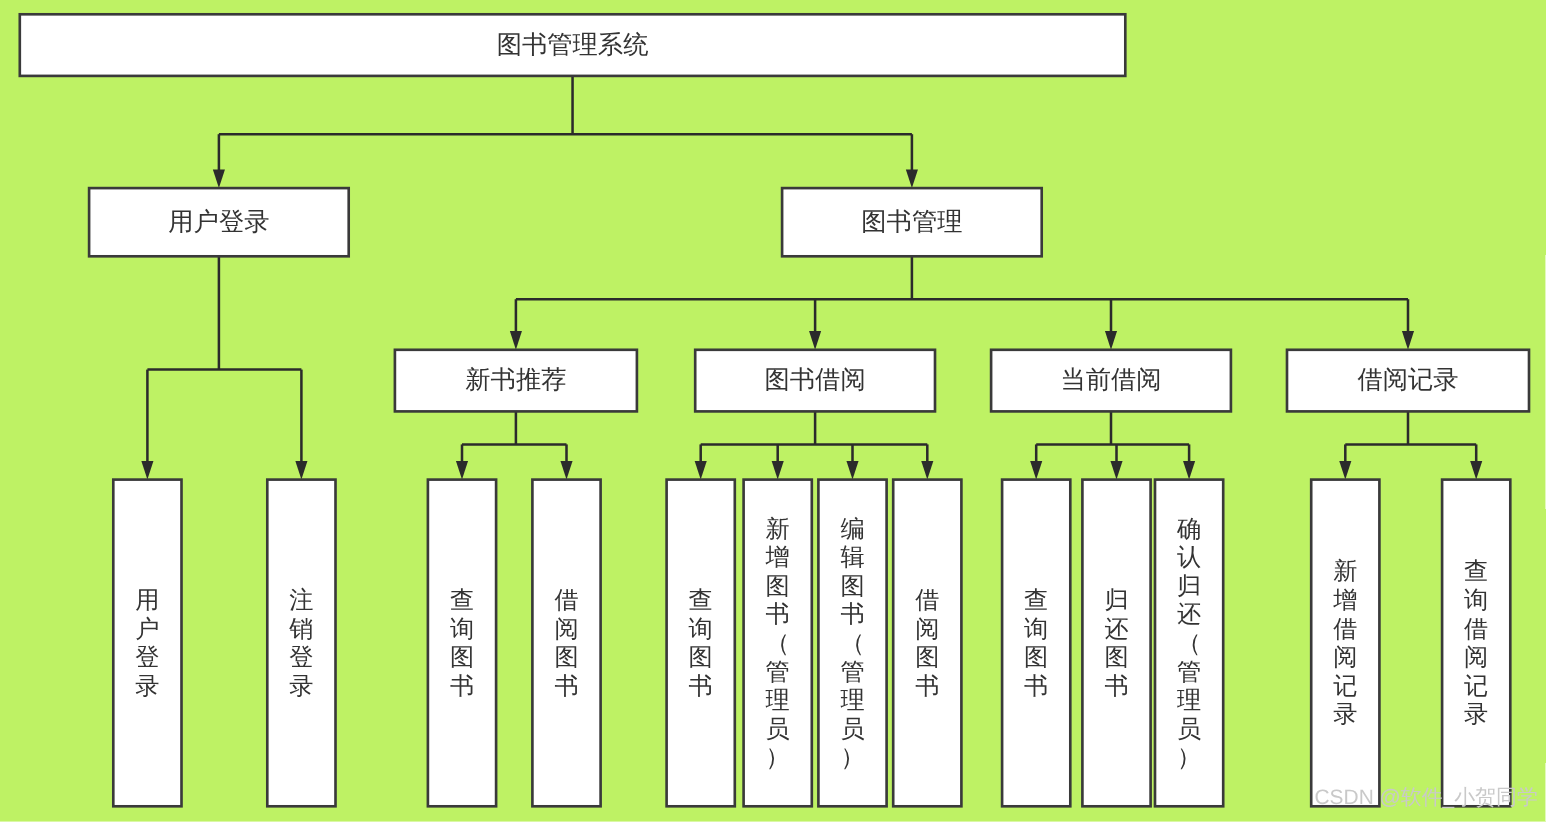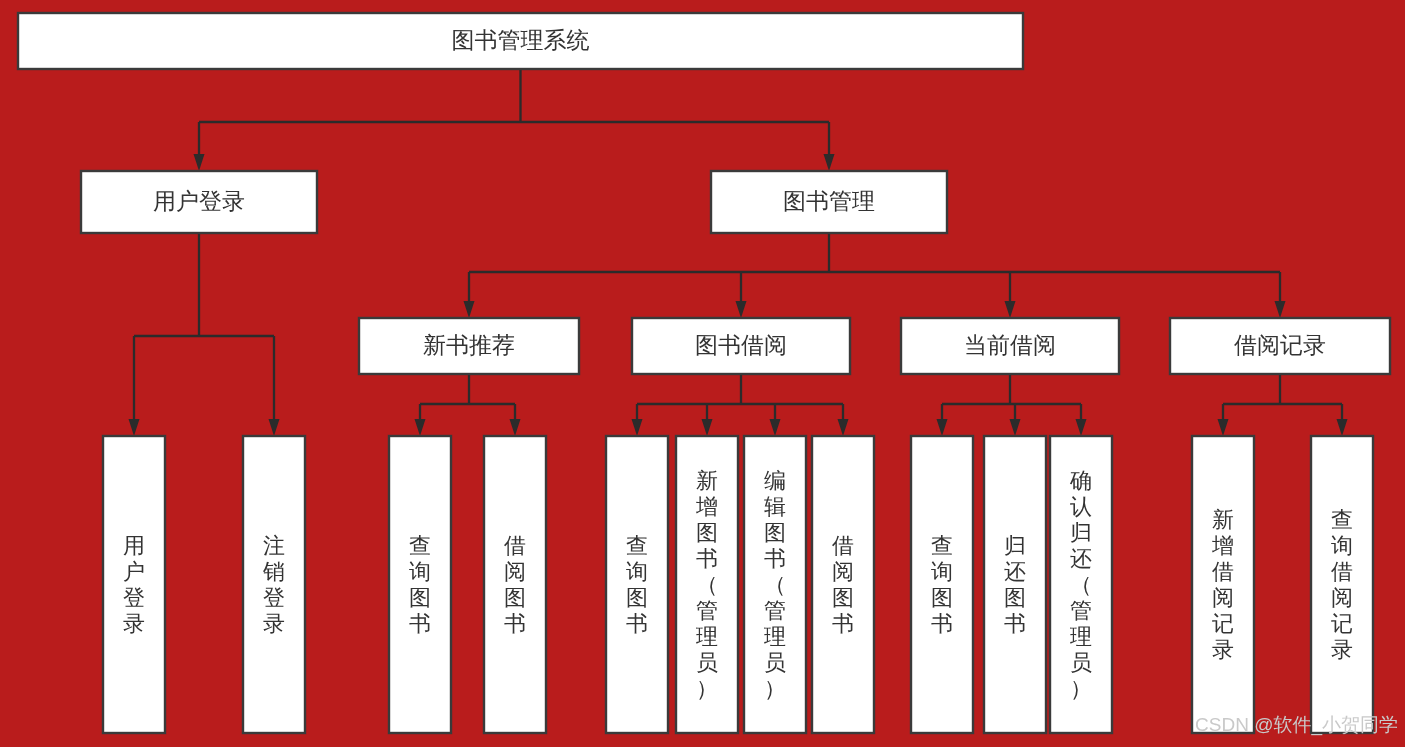--- a/index.html
+++ b/index.html
@@ -7,21 +7,21 @@
     padding: 0;
     background: #ffffff;
   }
   body {
     font-family: "Liberation Sans", "DejaVu Sans", sans-serif;
   }
   #diagram-root {
     position: relative;
     width: 1405px;
     height: 747px;
-    background: #b91c1c;
+    background: #bef264;
     overflow: hidden;
   }
   #diagram-svg {
     position: absolute;
     left: 0;
     top: 0;
     width: 1405px;
     height: 747px;
   }
   .node-box {

